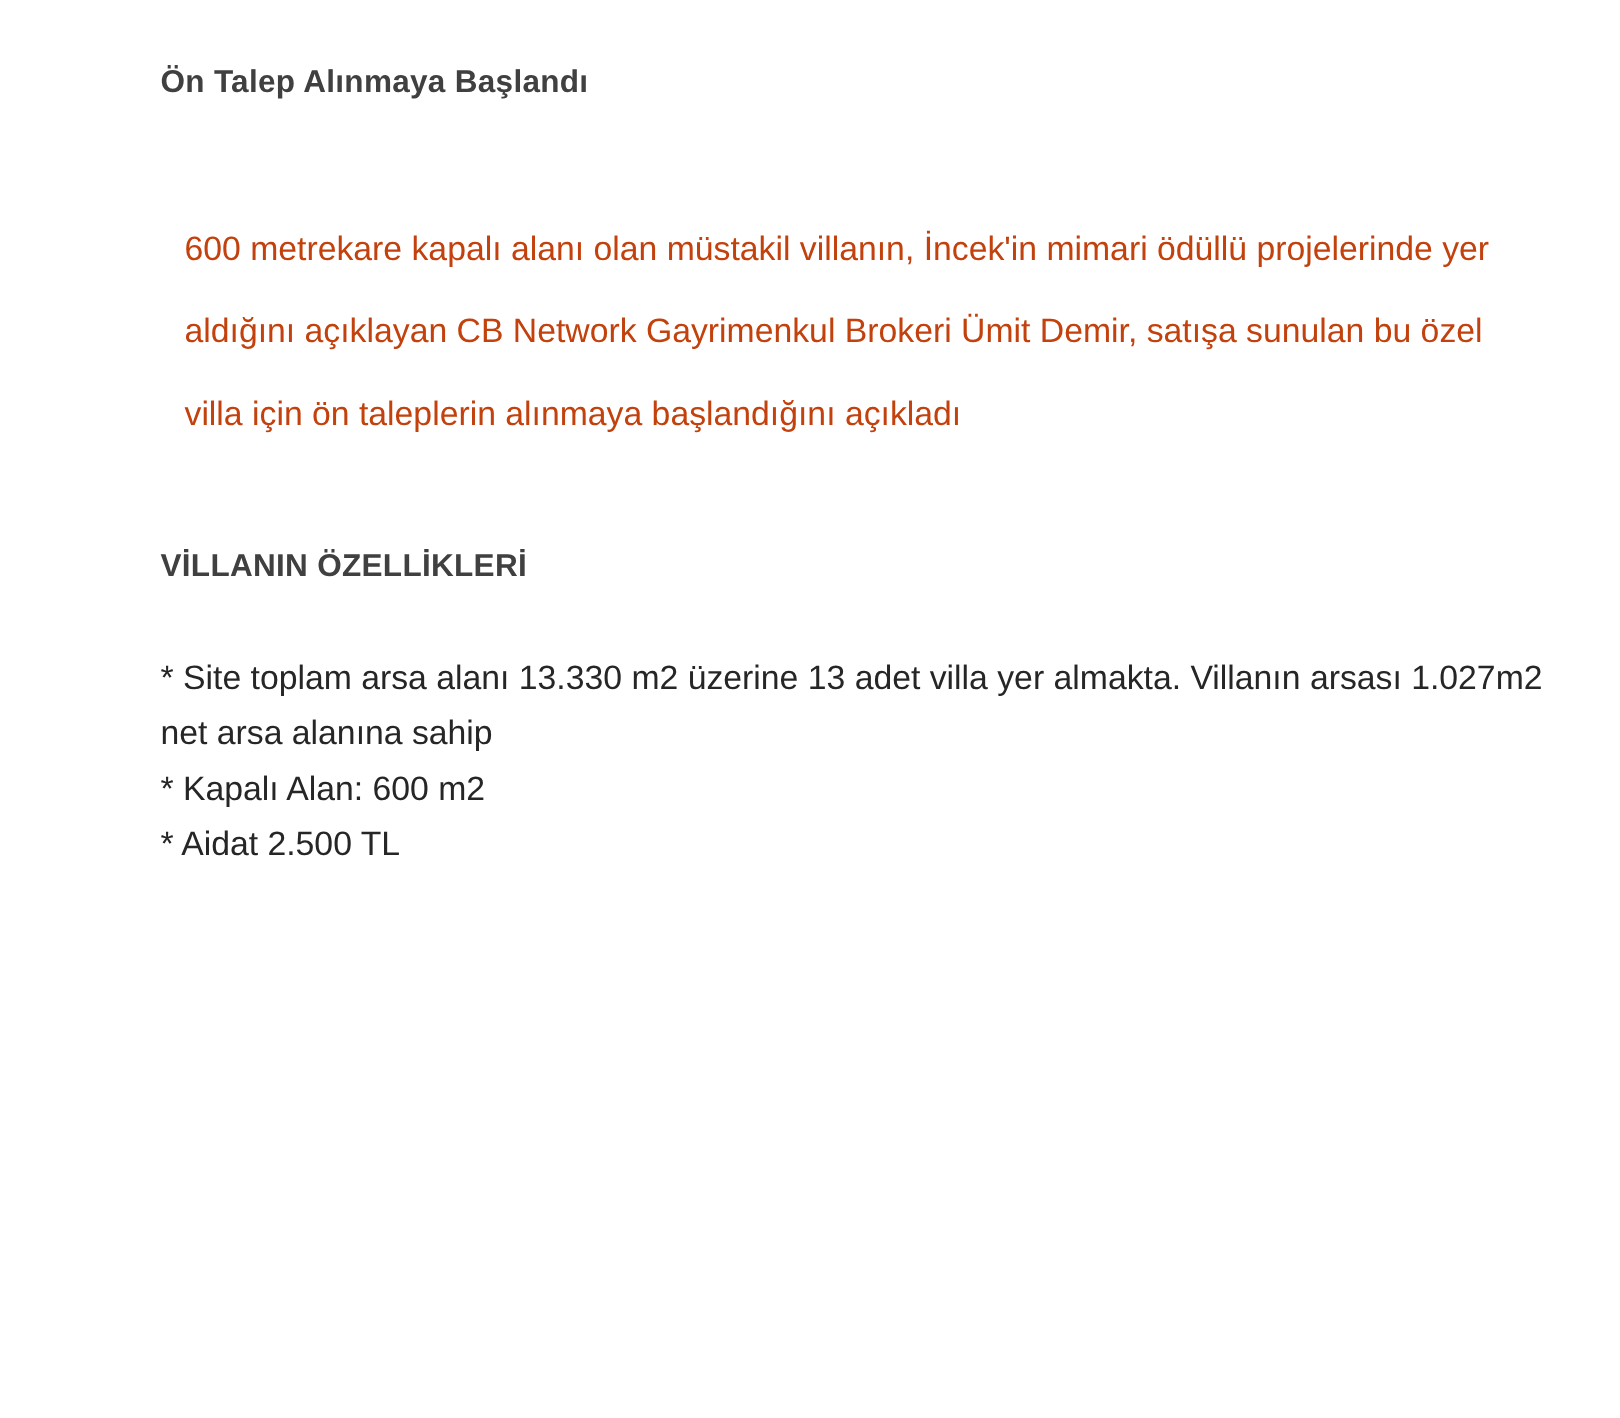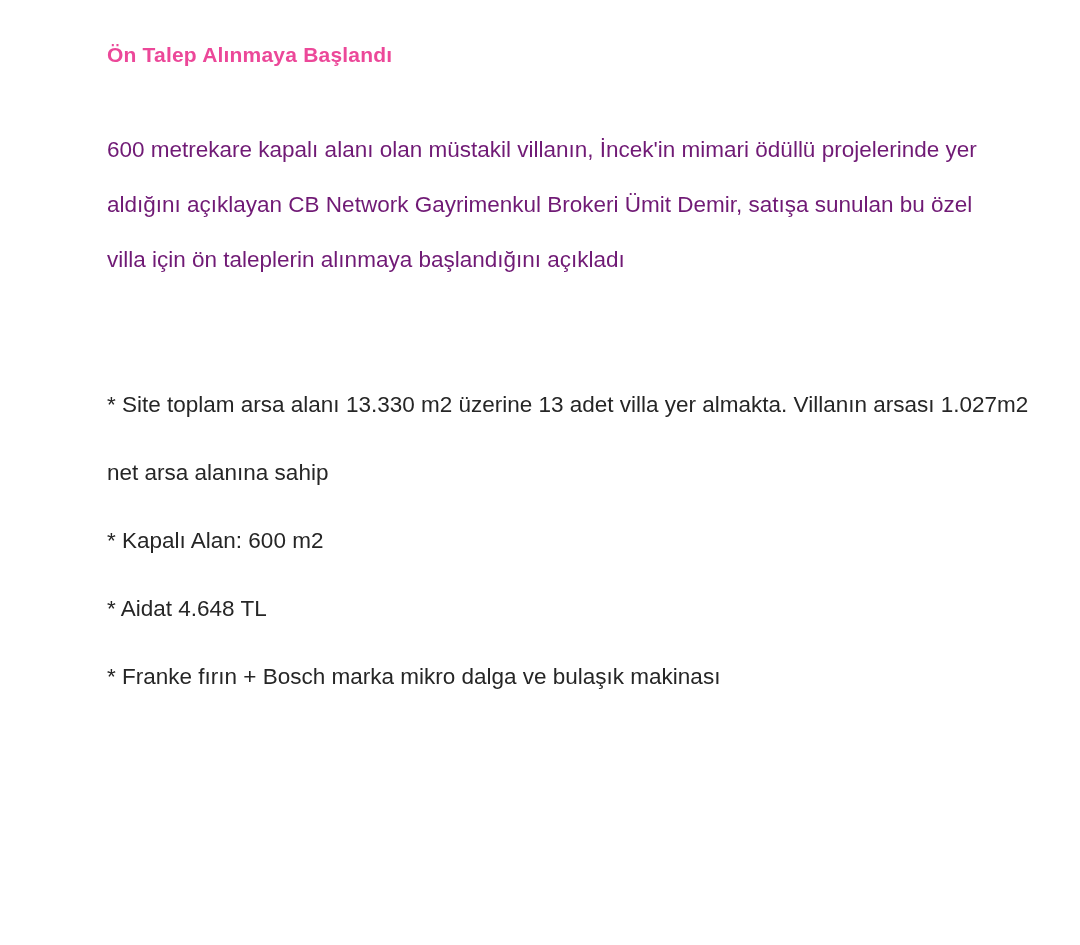--- a/index.html
+++ b/index.html
@@ -20,77 +20,77 @@
     width: 1080px;
     height: 945px;
     padding: 30px 40px 0 107px;
     background: #ffffff;
   }
   .heading {
     font-size: 21px;
     font-weight: bold;
     line-height: 30px;
     letter-spacing: 0.2px;
-    color: #ec4899;
+    color: #404040;
     margin: 0;
     padding: 0;
   }
   .heading-primary {
     margin-top: 10px;
   }
   .heading-secondary {
     margin-top: 0;
   }
   .paragraph {
     font-size: 22.5px;
     line-height: 55px;
-    color: #701a75;
-    margin: 0;
+    color: #c2410c;
+    margin: 16px;
     padding: 0;
     max-width: 905px;
     font-weight: 400;
   }
   .spacer-lg {
     height: 52px;
   }
   .spacer-md {
     height: 44px;
   }
   .spacer-sm {
     height: 40px;
   }
   .spec-list {
     list-style: none;
     margin: 0;
     padding: 0;
   }
   .spec-item {
     font-size: 22.5px;
-    line-height: 68px;
+    line-height: 37px;
     color: #262626;
     max-width: 925px;
     white-space: pre-wrap;
   }
 </style>
 </head>
 <body>
 
 <div class="article">
 
   <h2 class="heading heading-primary">Ön Talep Alınmaya Başlandı</h2>
 
   <div class="spacer-lg"></div>
 
   <p class="paragraph">600 metrekare kapalı alanı olan müstakil villanın, İncek'in mimari ödüllü projelerinde yer aldığını açıklayan CB Network Gayrimenkul Brokeri Ümit Demir, satışa sunulan bu özel villa için ön taleplerin alınmaya başlandığını açıkladı</p>
 
   <div class="spacer-md"></div>
 
+  <h3 class="heading heading-secondary">VİLLANIN ÖZELLİKLERİ</h3>
 
   <div class="spacer-sm"></div>
 
   <ul class="spec-list">
     <li class="spec-item">* Site toplam arsa alanı 13.330 m2 üzerine 13 adet villa yer almakta. Villanın arsası 1.027m2 net arsa alanına sahip</li>
     <li class="spec-item">* Kapalı Alan: 600 m2</li>
-    <li class="spec-item">* Aidat 4.648 TL</li>
-    <li class="spec-item">* Franke fırın + Bosch marka mikro dalga ve bulaşık makinası</li>
+    <li class="spec-item">* Aidat 2.500 TL</li>
   </ul>
 
 </div>
 
 </body></html>

